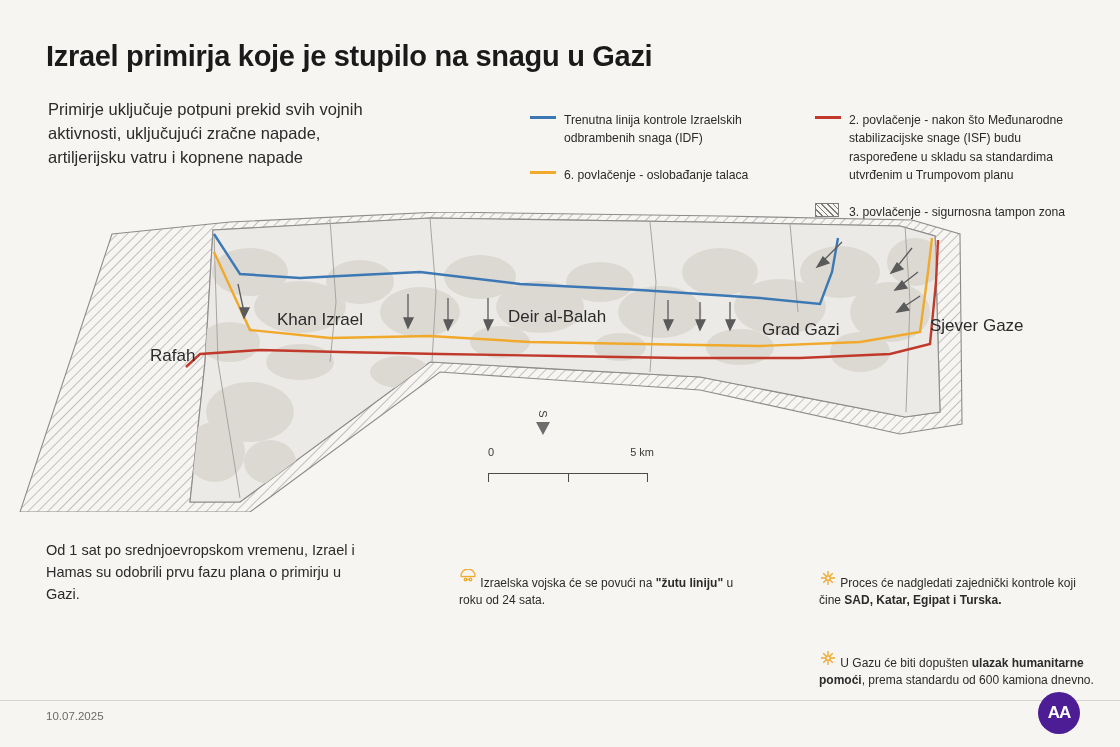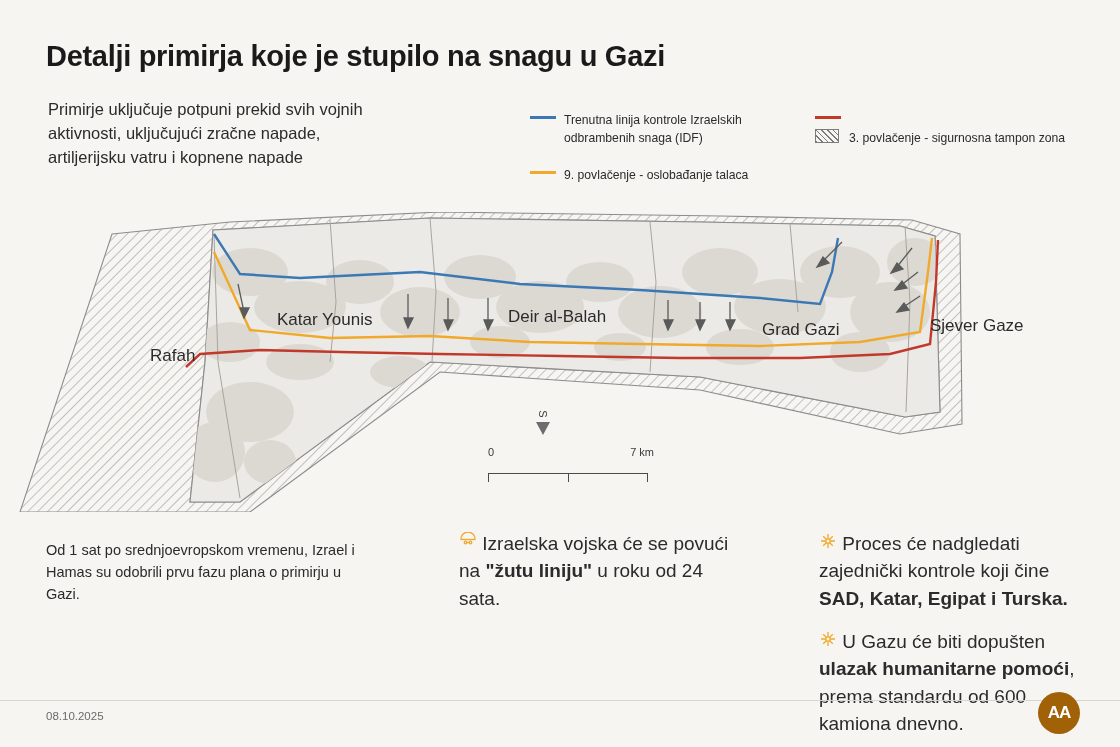--- a/index.html
+++ b/index.html
@@ -69,55 +69,56 @@
 
   
   .bottom { position:absolute; left:0; top:530px; width:1120px; height:180px; }
   .col-left { position:absolute; left:46px; top:10px; width:320px; font-size:14.5px; line-height:1.5; color:#2b2b2b; }
   .col-left p { margin:0 0 14px 0; }
   .col-left b { font-weight:bold; }
 
   .col-mid { position:absolute; left:415px; top:0px; width:320px; }
   .col-right { position:absolute; left:775px; top:0px; width:320px; }
 
-  .bullet { position:relative; padding-left:44px; margin-bottom:16px; font-size:19px; line-height:1.44; color:#2b2b2b; }
+  .bullet { position:relative; padding-left:44px; margin-bottom:16px; font-size:12px; line-height:1.44; color:#2b2b2b;margin-top:39px; }
   .bullet b { font-weight:bold; }
 
   
   .rule { position:absolute; left:0; top:700px; width:1120px; height:1px; background:#d8d4cf; }
   .date { position:absolute; left:46px; top:710px; font-size:11.5px; color:#6a6a6a; }
   .logo {
     position:absolute; right:40px; top:692px; width:42px; height:42px;
-    border-radius:50%; background:#a16207; color:#fff;
+    border-radius:50%; background:#4c1d95; color:#fff;
     display:flex; align-items:center; justify-content:center;
     font-size:17px; font-weight:bold; letter-spacing:-1px;
   }
 </style>
 </head>
 <body>
 
 <div class="page">
 
-  <div class="title">Detalji primirja koje je stupilo na snagu u Gazi</div>
+  <div class="title">Izrael primirja koje je stupilo na snagu u Gazi</div>
   <div class="subtitle">Primirje uključuje potpuni prekid svih vojnih aktivnosti, uključujući zračne napade, artiljerijsku vatru i kopnene napade</div>
 
   <div class="legend">
     <div class="legend-col c1">
       <div class="legend-item">
         <span class="swatch blue"></span>
         <span class="lbl">Trenutna linija kontrole Izraelskih odbrambenih snaga (IDF)</span>
       </div>
       <div class="legend-item">
         <span class="swatch orange"></span>
-        <span class="lbl">9. povlačenje - oslobađanje talaca</span>
+        <span class="lbl">6. povlačenje - oslobađanje talaca</span>
       </div>
     </div>
     <div class="legend-col c2">
       <div class="legend-item">
         <span class="swatch red"></span>
+        <span class="lbl">2. povlačenje - nakon što Međunarodne stabilizacijske snage (ISF) budu raspoređene u skladu sa standardima utvrđenim u Trumpovom planu</span>
       </div>
       <div class="legend-item">
         <span class="swatch hatch"></span>
         <span class="lbl">3. povlačenje - sigurnosna tampon zona</span>
       </div>
     </div>
   </div>
 
   <div class="map">
     <svg width="1120" height="300" viewBox="0 0 1120 300">
@@ -218,35 +219,35 @@
             <polygon points="895,78 902,69 907,76"></polygon>
           </g>
         <g>
             <line x1="920" y1="84" x2="902" y2="96"></line>
             <polygon points="897,100 904,91 909,98"></polygon>
           </g>
       </g>
     </svg>
 
     <div class="city-label" style="left:150px; top:134px;">Rafah</div>
-    <div class="city-label" style="left:277px; top:98px;">Katar Younis</div>
+    <div class="city-label" style="left:277px; top:98px;">Khan Izrael</div>
     <div class="city-label" style="left:508px; top:95px;">Deir al-Balah</div>
     <div class="city-label" style="left:762px; top:108px;">Grad Gazi</div>
     <div class="city-label" style="left:930px; top:104px;">Sjever Gaze</div>
   </div>
 
   <div class="compass">
     <span class="n">S</span>
     <div class="arrow"></div>
   </div>
 
   <div class="scalebar">
     <div class="ticks">
       <span class="lbl-l">0</span>
-      <span class="lbl-r">7 km</span>
+      <span class="lbl-r">5 km</span>
     </div>
     <div class="bar"></div>
     <div class="ticks" style="height:8px;">
       <span class="t" style="left:0;"></span>
       <span class="t" style="left:50%;"></span>
       <span class="t" style="right:0;"></span>
     </div>
   </div>
 
   <div class="bottom">
@@ -290,16 +291,16 @@
             <path d="M9,2 L9,6.8 M9,11.2 L9,16 M2,9 L6.8,9 M11.2,9 L16,9"></path>
             <path d="M4.2,4.2 L7.3,7.3 M10.7,10.7 L13.8,13.8 M13.8,4.2 L10.7,7.3 M7.3,10.7 L4.2,13.8"></path>
           </svg>
         </span>
         <span><span>U Gazu će biti dopušten </span><b>ulazak humanitarne pomoći</b><span>, prema standardu od 600 kamiona dnevno.</span></span>
       </div>
     </div>
   </div>
 
   <div class="rule"></div>
-  <div class="date">08.10.2025</div>
+  <div class="date">10.07.2025</div>
   <div class="logo">AA</div>
 
 </div>
 
 </body></html>

